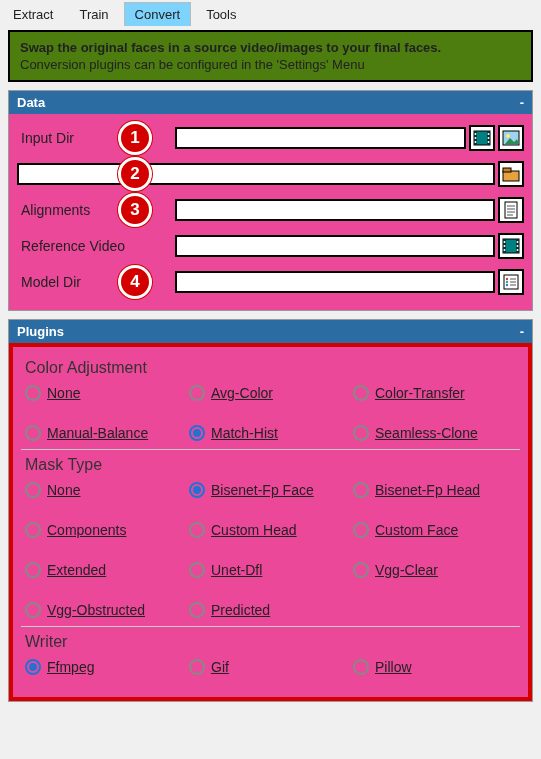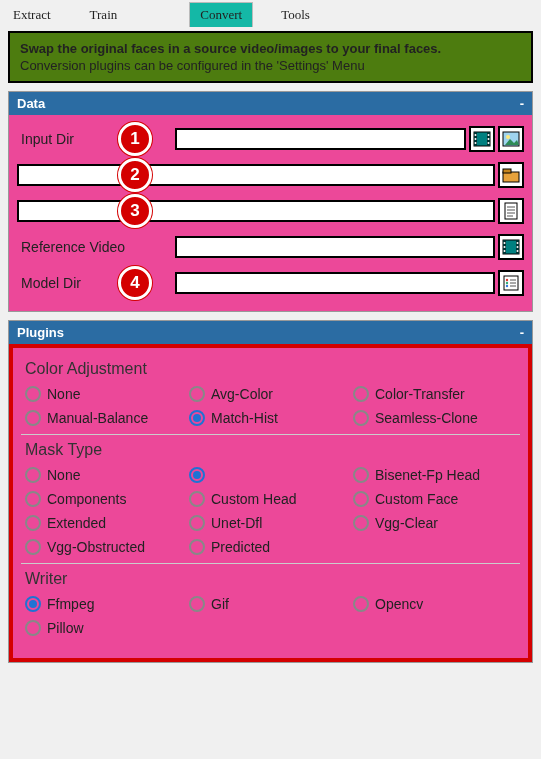--- a/index.html
+++ b/index.html
@@ -7,33 +7,31 @@
     margin: 0;
     font-family: "Segoe UI", Tahoma, sans-serif;
     font-size: 13px;
     background: #f0f0f0;
     width: 541px;
     color: #222;
   }
   .tabs {
     display: flex;
     padding: 2px 2px 0 2px;
-    gap: 17px;
-    font-family: Liberation Serif, serif;
+    gap: 4px;
   }
   .tab {
     padding: 4px 10px;
     border: 1px solid transparent;
     border-bottom: none;
     cursor: pointer;
   }
   .tab.active {
-    background: #14b8a6;
+    background: #7dd3fc;
     border-color: #bbb;
-    margin-left: 44px;
   }
   .desc-box {
     margin: 4px 8px;
     border: 2px solid #000;
     padding: 8px 10px;
     background: #4d7c0f;
   }
   .desc-bold { font-weight: bold; margin-bottom: 2px;}
   .section {
     margin: 8px 8px 0 8px;
@@ -106,23 +104,24 @@
     padding: 6px 8px 14px 8px;
   }
   .group-label {
     font-size: 16px;
     color: #333;
     margin: 6px 0 8px 4px;
   }
   .radio-grid {
     display: grid;
     grid-template-columns: 164px 164px 164px;
-    row-gap: 8px;
+    row-gap: 24px;
     margin-bottom: 8px;
     margin-left: 4px;
+    text-decoration: underline;
   }
   .radio-item {
     display: flex;
     align-items: center;
     gap: 6px;
     cursor: pointer;
     font-size: 14px;
   }
   .radio {
     width: 16px;
@@ -199,20 +198,21 @@
         <input class="data-input" style="">
         <div class="icon-btn">
           <svg width="18" height="18">
             <rect x="1" y="6" width="16" height="10" fill="#e6a23c" stroke="#000"></rect>
             <rect x="1" y="3" width="8" height="4" fill="#c4851f" stroke="#000"></rect>
           </svg>
         </div>
       </div>
       <div class="data-row">
         <div class="marker">3</div>
+        <div class="data-label">Alignments</div>
         <input class="data-input" style="">
         <div class="icon-btn">
           <svg width="18" height="18">
             <rect x="3" y="1" width="12" height="16" fill="#fff" stroke="#000"></rect>
             <line x1="5" y1="5" x2="13" y2="5" stroke="#555"></line>
             <line x1="5" y1="8" x2="13" y2="8" stroke="#555"></line>
             <line x1="5" y1="11" x2="13" y2="11" stroke="#555"></line>
             <line x1="5" y1="14" x2="11" y2="14" stroke="#555"></line>
           </svg>
         </div>
@@ -288,20 +288,21 @@
       </div>
       <hr class="div">
       <div class="group-label">Mask Type</div>
       <div class="radio-grid">
         <div class="radio-item">
           <span class="radio"></span>
           <span>None</span>
         </div>
         <div class="radio-item">
           <span class="radio selected"></span>
+          <span>Bisenet-Fp Face</span>
         </div>
         <div class="radio-item">
           <span class="radio"></span>
           <span>Bisenet-Fp Head</span>
         </div>
         <div class="radio-item">
           <span class="radio"></span>
           <span>Components</span>
         </div>
         <div class="radio-item">
@@ -339,21 +340,17 @@
         <div class="radio-item">
           <span class="radio selected"></span>
           <span>Ffmpeg</span>
         </div>
         <div class="radio-item">
           <span class="radio"></span>
           <span>Gif</span>
         </div>
         <div class="radio-item">
           <span class="radio"></span>
-          <span>Opencv</span>
-        </div>
-        <div class="radio-item">
-          <span class="radio"></span>
           <span>Pillow</span>
         </div>
       </div>
     </div>
 </div>
 
 </body></html>

